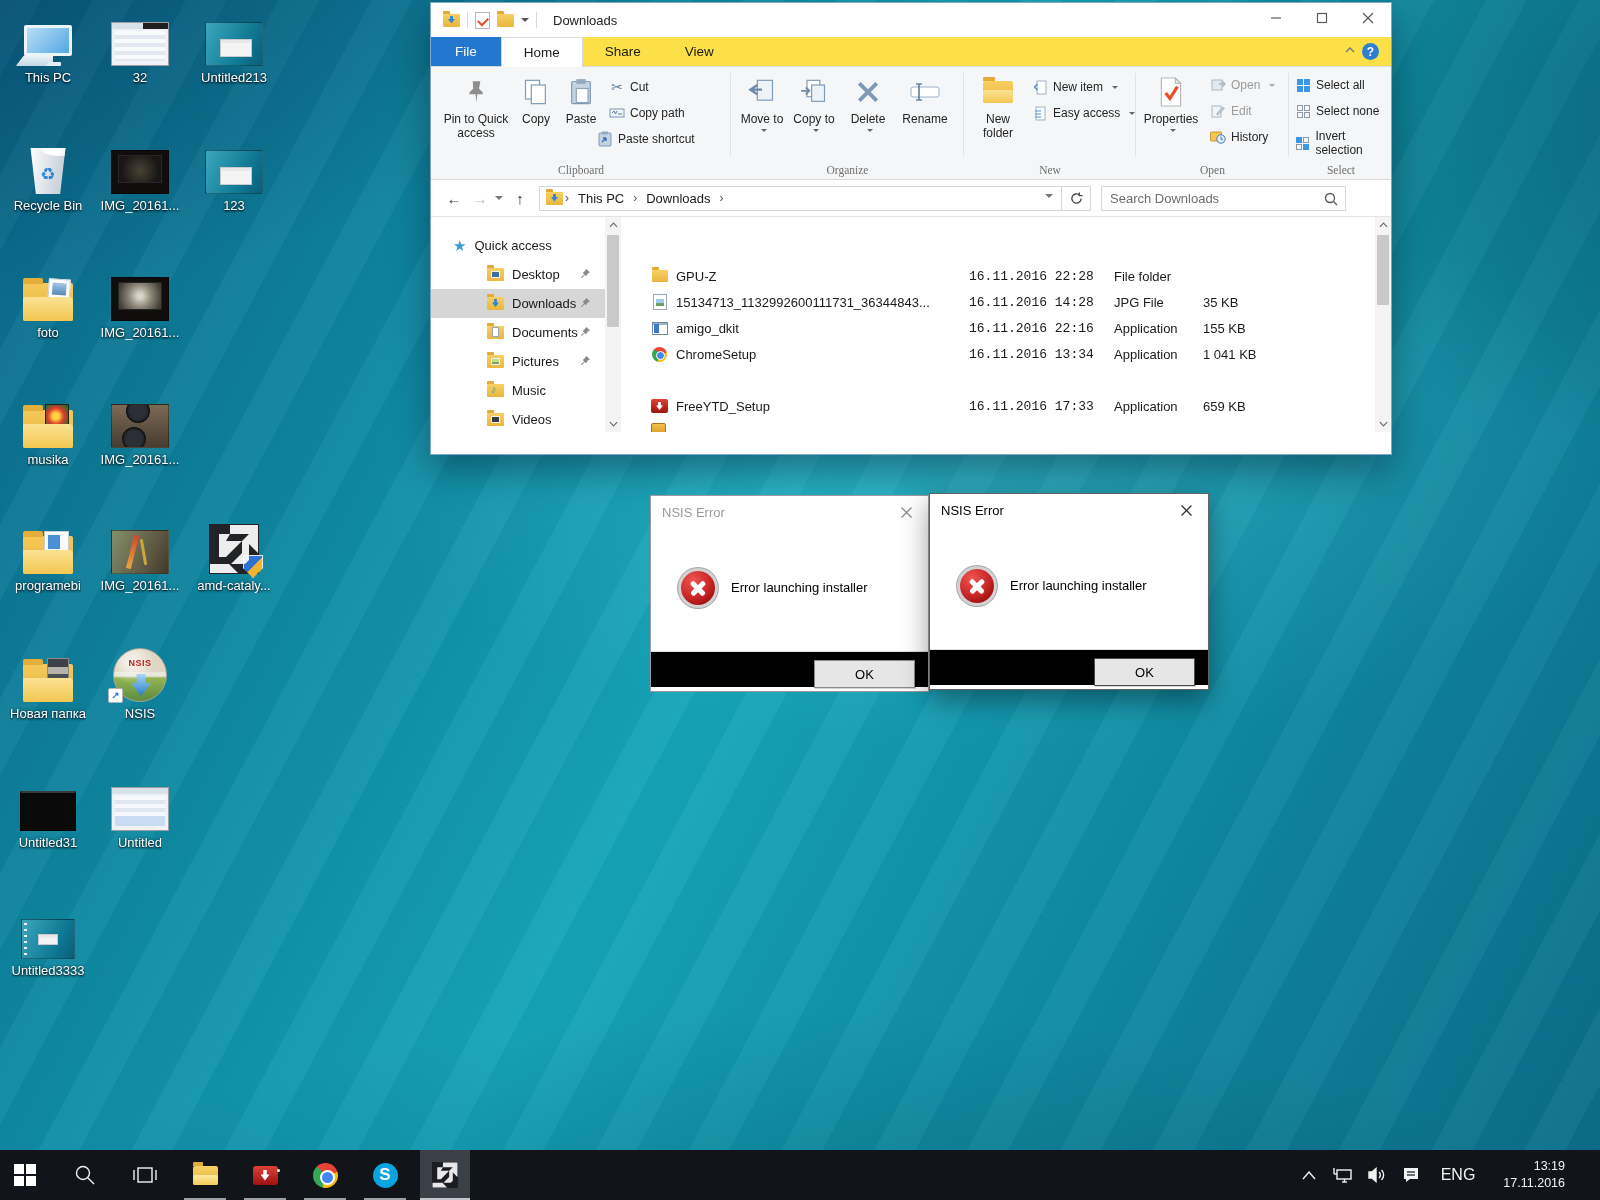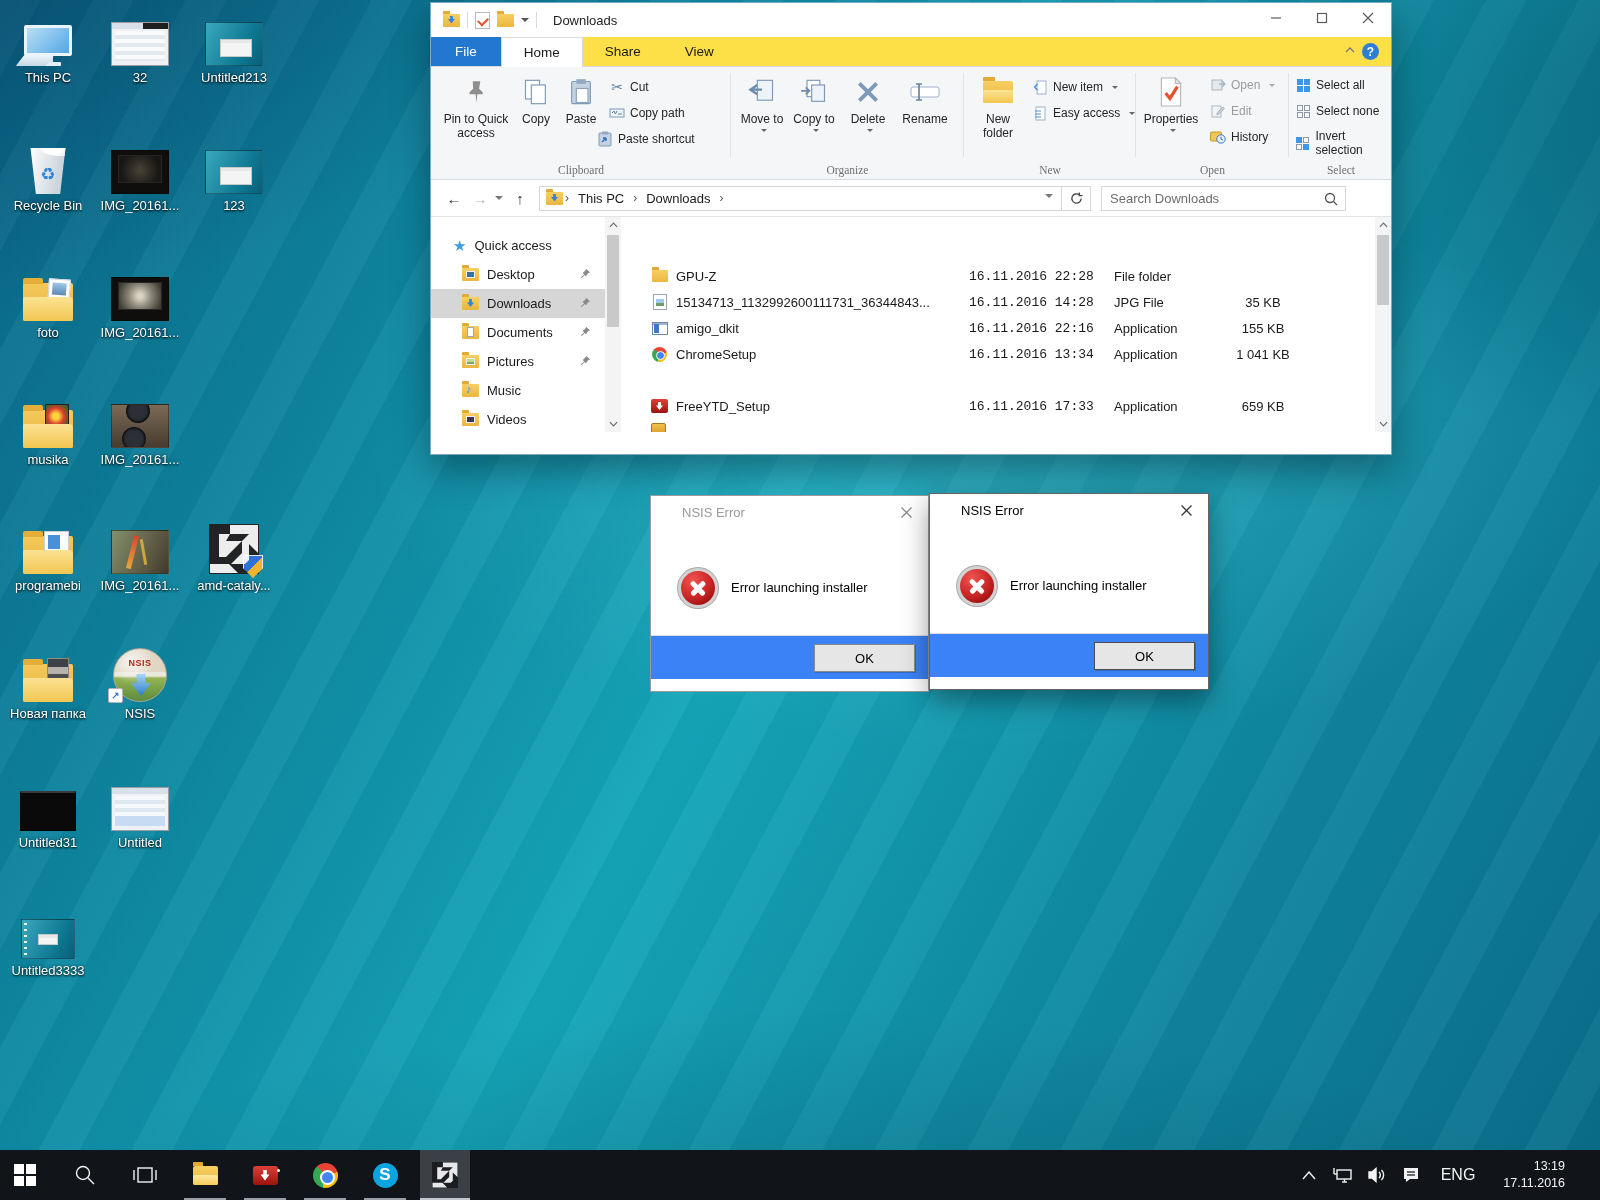--- a/index.html
+++ b/index.html
@@ -127,21 +127,21 @@
   .csep { color:#555; font-size:12px; padding:0 2px; }
   .crumb-end { position:absolute; right:4px; display:flex; align-items:center; }
   .refbox { height:25px; width:29px; border:1px solid #d6d6d6; border-left:none; display:flex; align-items:center; justify-content:center; }
   .searchbox { height:25px; width:245px; border:1px solid #d6d6d6; margin-left:10px; display:flex; align-items:center; position:relative; }
   .searchbox input { border:none; outline:none; width:210px; padding:0 8px; font-size:13px; font-family:inherit; color:#333; background:transparent; }
   .searchbox input::placeholder { color:#6d6d6d; opacity:1; }
   .mag { position:absolute; right:7px; top:5px; }
   
   .main { position:absolute; left:0; top:214px; right:0; bottom:22px; background:#fff; }
   .navpane { position:absolute; left:0; top:0; bottom:0; width:174px; padding-top:14px; }
-  .nitem { height:29px; display:flex; align-items:center; position:relative; padding-left:31px; }
+  .nitem { height:29px; display:flex; align-items:center; position:relative; padding-left:56px; }
   .nitem.root { padding-left:22px; }
   .nitem.sel { background:#d6d6d6; }
   .nitem .pin { position:absolute; right:14px; top:8px; }
   .nstar { color:#3e9ddd; font-size:15px; margin-right:8px; }
   .nfold { margin-right:8px; position:relative; }
   .ovl { position:absolute; font-size:9px; line-height:1; }
   .ovl.mon { left:4px; top:3px; width:9px; height:7px; background:#3d6f9e; border:1px solid #e8f2fa; }
   .ovl.doc { left:5px; top:1px; width:7px; height:10px; background:#fff; border:1px solid #9aa7b5; }
   .ovl.pic { left:4px; top:3px; width:9px; height:7px; background:linear-gradient(#bede8e 55%, #7aa85c 55%); border:1px solid #e8f2fa; }
   .ovl.note { left:4px; top:0px; color:#2f9fe0; font-size:11px; font-weight:bold; }
@@ -155,21 +155,21 @@
   .fhead { position:absolute; top:8px; left:0; right:0; height:26px; color:#5c6a77; font-size:13px; }
   .fhead .hname { position:absolute; left:55px; } .fhead .hdate { position:absolute; left:348px; }
   .fhead .htype { position:absolute; left:493px; } .fhead .hsize { position:absolute; left:645px; }
   .hsort { position:absolute; left:178px; top:-7px; }
   .hdiv { position:absolute; top:3px; height:20px; width:1px; background:#e4e4e4; }
   .frow { position:absolute; left:0; right:0; height:26px; display:flex; align-items:center; }
   .frow .fico { position:absolute; left:30px; width:17px; height:15px; display:flex; align-items:center; justify-content:center; }
   .frow .fname { position:absolute; left:55px; white-space:nowrap; }
   .frow .fdate { position:absolute; left:348px;font-family:Liberation Mono, monospace; }
   .frow .ftype { position:absolute; left:493px; }
-  .frow .fsize { position:absolute; left:582px; width:120px; text-align:center; }
+  .frow .fsize { position:absolute; left:582px; width:120px; text-align:left; }
   .fpartial { position:absolute; left:30px; bottom:0; width:16px; height:9px; overflow:hidden; }
   .fpartial i { display:block; width:15px; height:14px; background:linear-gradient(#f2c14e,#d8941f); border:1px solid #a8761c; border-radius:2px 2px 0 0; }
   
   .ftv { width:17px; height:14px; background:linear-gradient(#e04038,#9c1310); border-radius:2px; position:relative; }
   .ftv::after { content:''; position:absolute; left:5px; top:3px; width:7px; height:8px; background:#fff; clip-path:polygon(30% 0,70% 0,70% 45%,100% 45%,50% 100%,0 45%,30% 45%); }
   .fapp { width:16px; height:13px; border:1px solid #6f87a5; background:#fff; position:relative; }
   .fapp::after { content:''; position:absolute; left:1px; top:1px; width:5px; height:9px; background:#3c78c8; }
   .fapp::before { content:''; position:absolute; left:0; top:0; right:0; height:2px; background:#9eb4cc; }
   .fjpg { width:14px; height:16px; background:#fff; border:1px solid #9aa7b5; position:relative; }
   .fjpg::after { content:''; position:absolute; left:2px; top:4px; width:8px; height:7px; background:linear-gradient(#9ecbef 55%, #6f9e64 55%); }
@@ -181,32 +181,32 @@
   .sbar { position:absolute; left:0; bottom:0; right:0; height:22px; border-top:1px solid #ececec; background:#fff; display:flex; align-items:center; font-size:12px; color:#3a3a3a; }
   .sbar .cnt { margin-left:20px; }
   .sbar .sdiv { width:1px; height:14px; background:#e0e0e0; margin-left:14px; }
   .views { position:absolute; right:8px; top:2px; display:flex; gap:2px; }
   .vbtn { width:20px; height:18px; display:flex; align-items:center; justify-content:center; }
   .vbtn.active { background:#cde5f7; border:1px solid #90c3ea; }
   
   .dlg { position:absolute; width:279px; height:197px; background:#fff; font-size:13px; }
   .dlg1 { left:650px; top:495px; border:1px solid #9b9b9b; z-index:5; }
   .dlg2 { left:929px; top:493px; width:280px; border:1px solid #636363; box-shadow:0 10px 26px rgba(0,0,0,.4); z-index:6; }
-  .dtitle { height:32px; display:flex; align-items:center; padding-left:11px;margin-left:20px; }
+  .dtitle { height:32px; display:flex; align-items:center; padding-left:11px; }
   .dlg1 .dtitle { color:#9a9a9a; } .dlg2 .dtitle { color:#000; }
   .dclose { position:absolute; top:0; right:0; width:44px; height:32px; display:flex; align-items:center; justify-content:center; }
   .dclose svg { stroke:#333; stroke-width:1.3; } .dlg1 .dclose svg { stroke:#8a8a8a; }
   .dbody { position:absolute; left:0; right:0; top:32px; bottom:44px; display:flex; align-items:center; padding-left:30px; gap:16px; }
   .errico { width:34px; height:34px; border-radius:50%; flex:0 0 auto;
      background:radial-gradient(circle at 35% 28%, #f05550, #c62424 55%, #7e0000);
      box-shadow:0 0 0 3px #d2d2d2, 0 0 0 4px #a8a8a8; position:relative; }
   .errico::before,.errico::after { content:''; position:absolute; left:8px; top:15px; width:18px; height:4.5px; background:#fff; border-radius:2px; }
   .errico::before { transform:rotate(45deg); } .errico::after { transform:rotate(-45deg); }
   .dmsg { color:#000; }
-  .dfoot { position:absolute; left:0; right:0; bottom:12px; height:44px; background:#3b82f6; border-top:1px solid #dfdfdf; }
+  .dfoot { position:absolute; left:0; right:0; bottom:4px; height:36px; background:#000000; border-top:1px solid #dfdfdf; }
   .okbtn { position:absolute; right:13px; top:8px; width:101px; height:28px; background:#e6e6e6; border:1px solid #8a8a8a; box-shadow:1px 1px 0 rgba(0,0,0,.18); display:flex; align-items:center; justify-content:center; font-size:13px; color:#000; }
   .dlg2 .okbtn { border-color:#4d4d4d; }
   
   .taskbar { position:absolute; left:0; right:0; bottom:0; height:50px; background:#11151a; z-index:10; display:flex; align-items:stretch; }
   .tbtn { width:50px; display:flex; align-items:center; justify-content:center; position:relative; }
   .tbtn.run::after { content:''; position:absolute; left:4px; right:4px; bottom:0; height:2px; background:#9aa0a5; }
   .tbtn.activeapp { background:#3a4046; }
   .tbtn.activeapp::after { content:''; position:absolute; left:0; right:0; bottom:0; height:2px; background:#c2c7cc; }
   .tb-fold { width:25px; height:19px; border-radius:2px; background:linear-gradient(#f7cf62,#eab63e); position:relative; }
   .tb-fold::before { content:''; position:absolute; top:-4px; left:0; width:10px; height:4px; background:#e2ab35; border-radius:1px 1px 0 0; }

